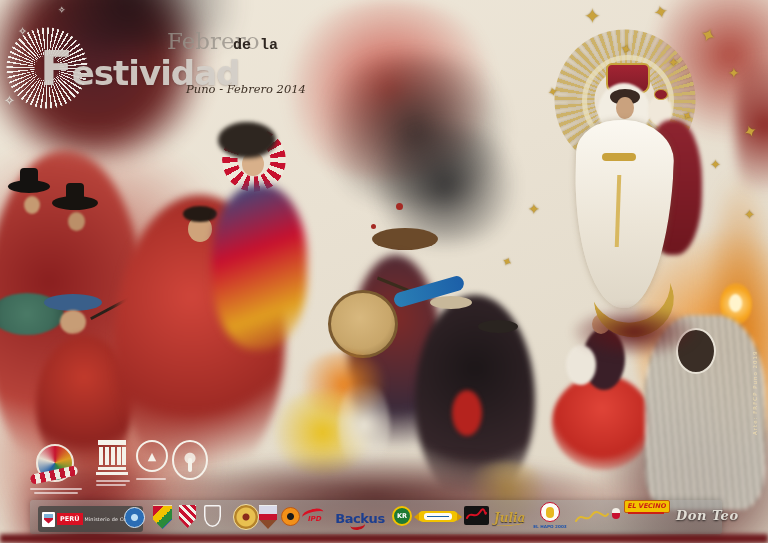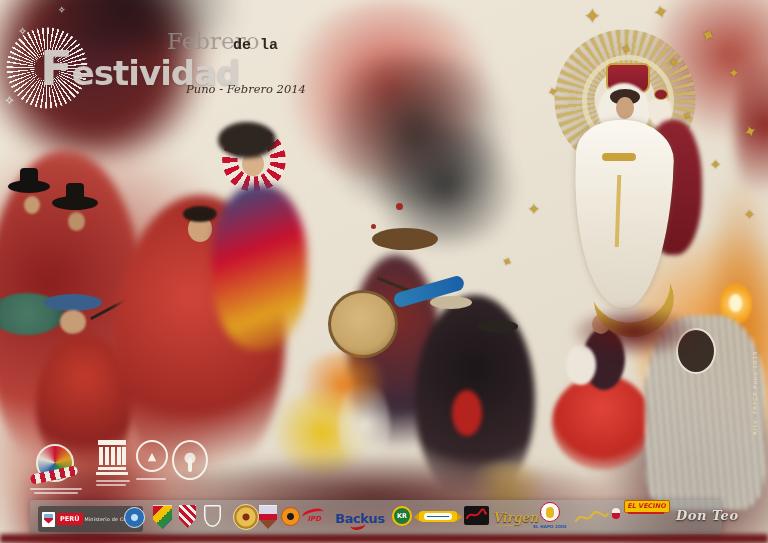--- a/index.html
+++ b/index.html
@@ -218,21 +218,21 @@
     <div class="a" style="right:-4px;top:2px;width:0;height:0;border-top:4px solid transparent;border-bottom:4px solid transparent;border-left:5px solid #d89b00;"></div>
   </div>
 
   <div class="a" style="left:464px;top:506px;width:25px;height:19px;background:#131313;border-radius:2px;">
     <svg width="25" height="19" viewBox="0 0 25 19">
       <path d="M3,12 C7,4 11,14 16,6 S21,11 22,7" stroke="#d91023" stroke-width="2" fill="none" stroke-linecap="round"></path>
     </svg>
   </div>
 
   <div class="a" style="left:494px;top:507px;width:34px;height:20px;">
-    <span class="script-gold">Virgen</span>
+    <span class="script-gold">Julia</span>
     <div class="a" style="left:2px;top:14px;width:28px;height:4px;border-bottom:1px solid #c9a23c;border-radius:50%;transform:rotate(-5deg);"></div>
   </div>
 
   <div class="a" style="left:532px;top:502px;width:36px;height:30px;text-align:center;">
     <div class="a r" style="left:8px;top:0;width:20px;height:20px;background:#fdfcf6;border:1px solid #c8102e;box-sizing:border-box;">
       <div class="a" style="left:5px;top:4px;width:8px;height:11px;background:#e8b820;border-radius:4px;"></div>
     </div>
     <span style="position:absolute;left:0;top:22px;width:36px;font-size:4.2px;font-weight:bold;color:#2255aa;">EL HAPO 2003</span>
   </div>
 

